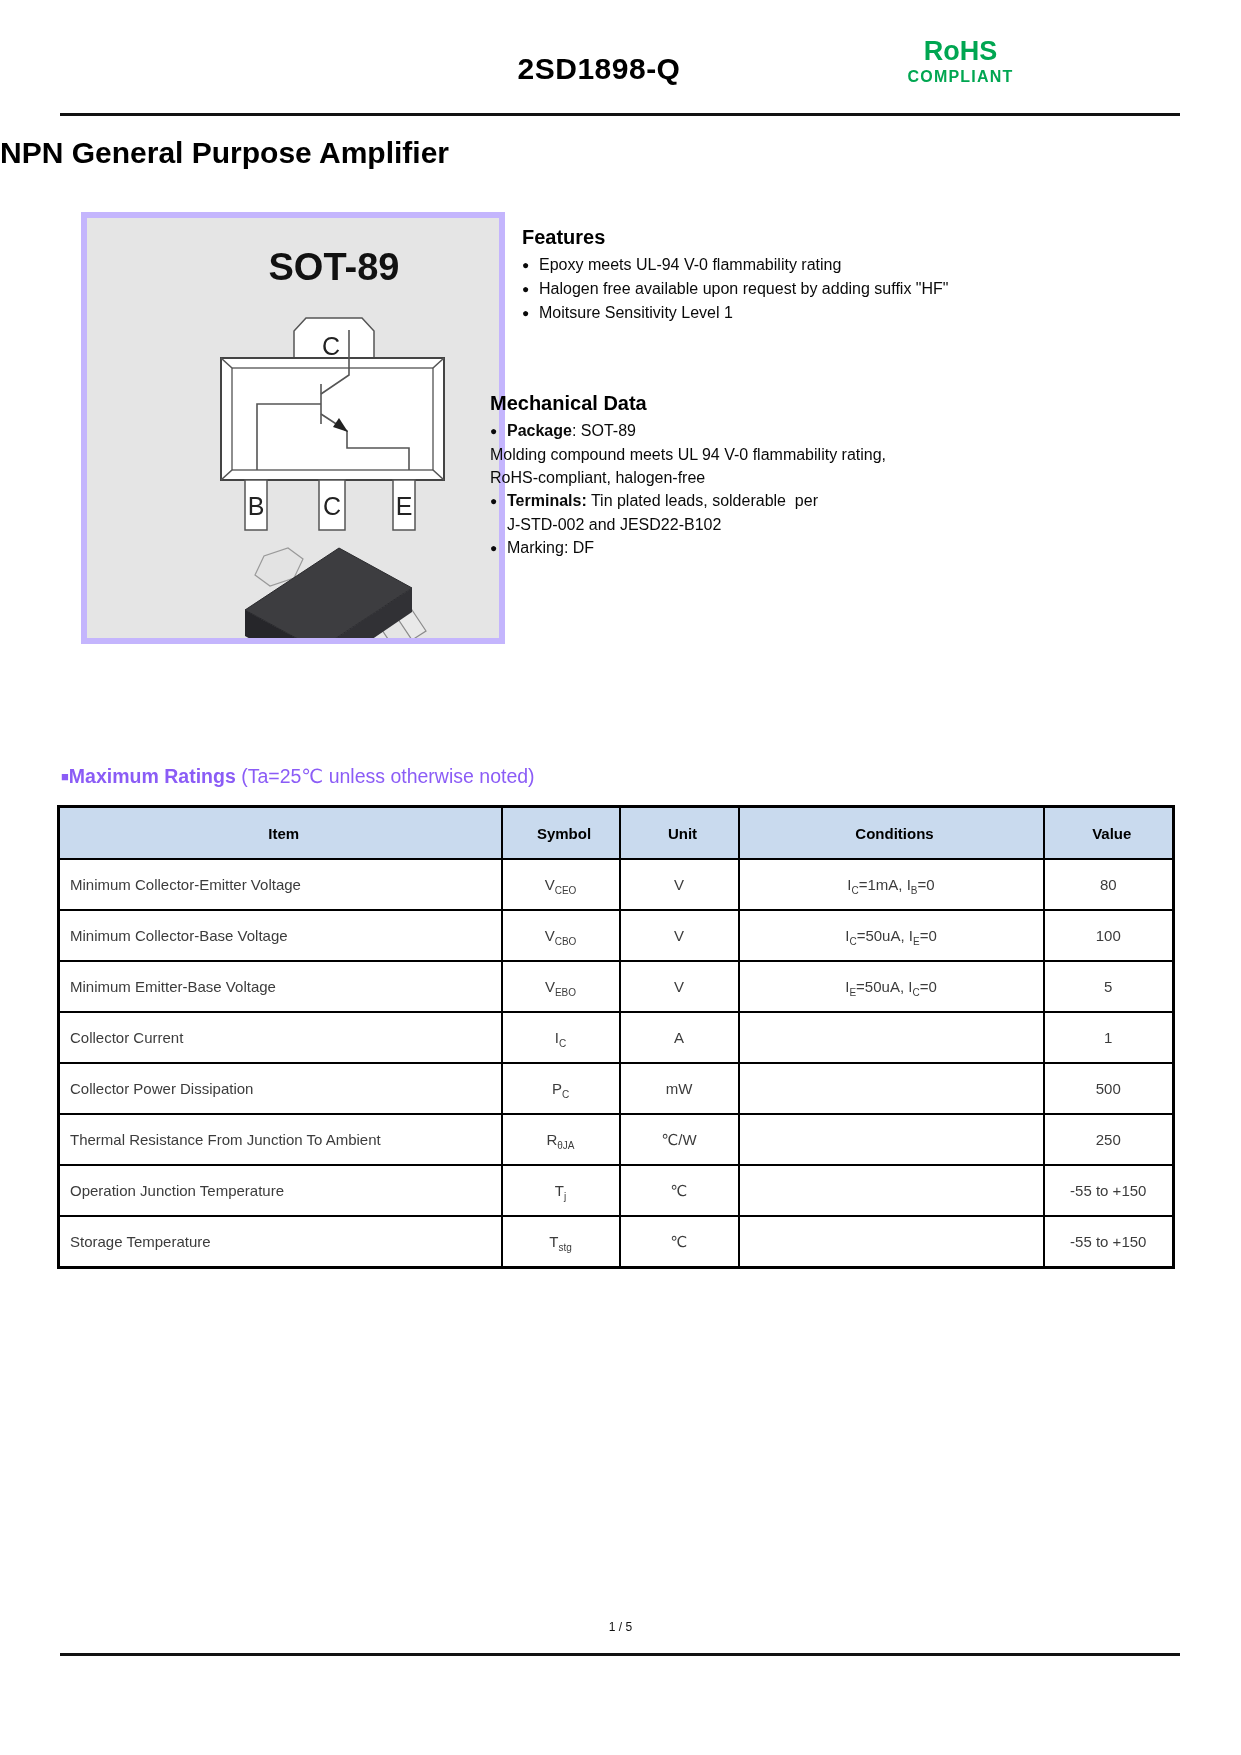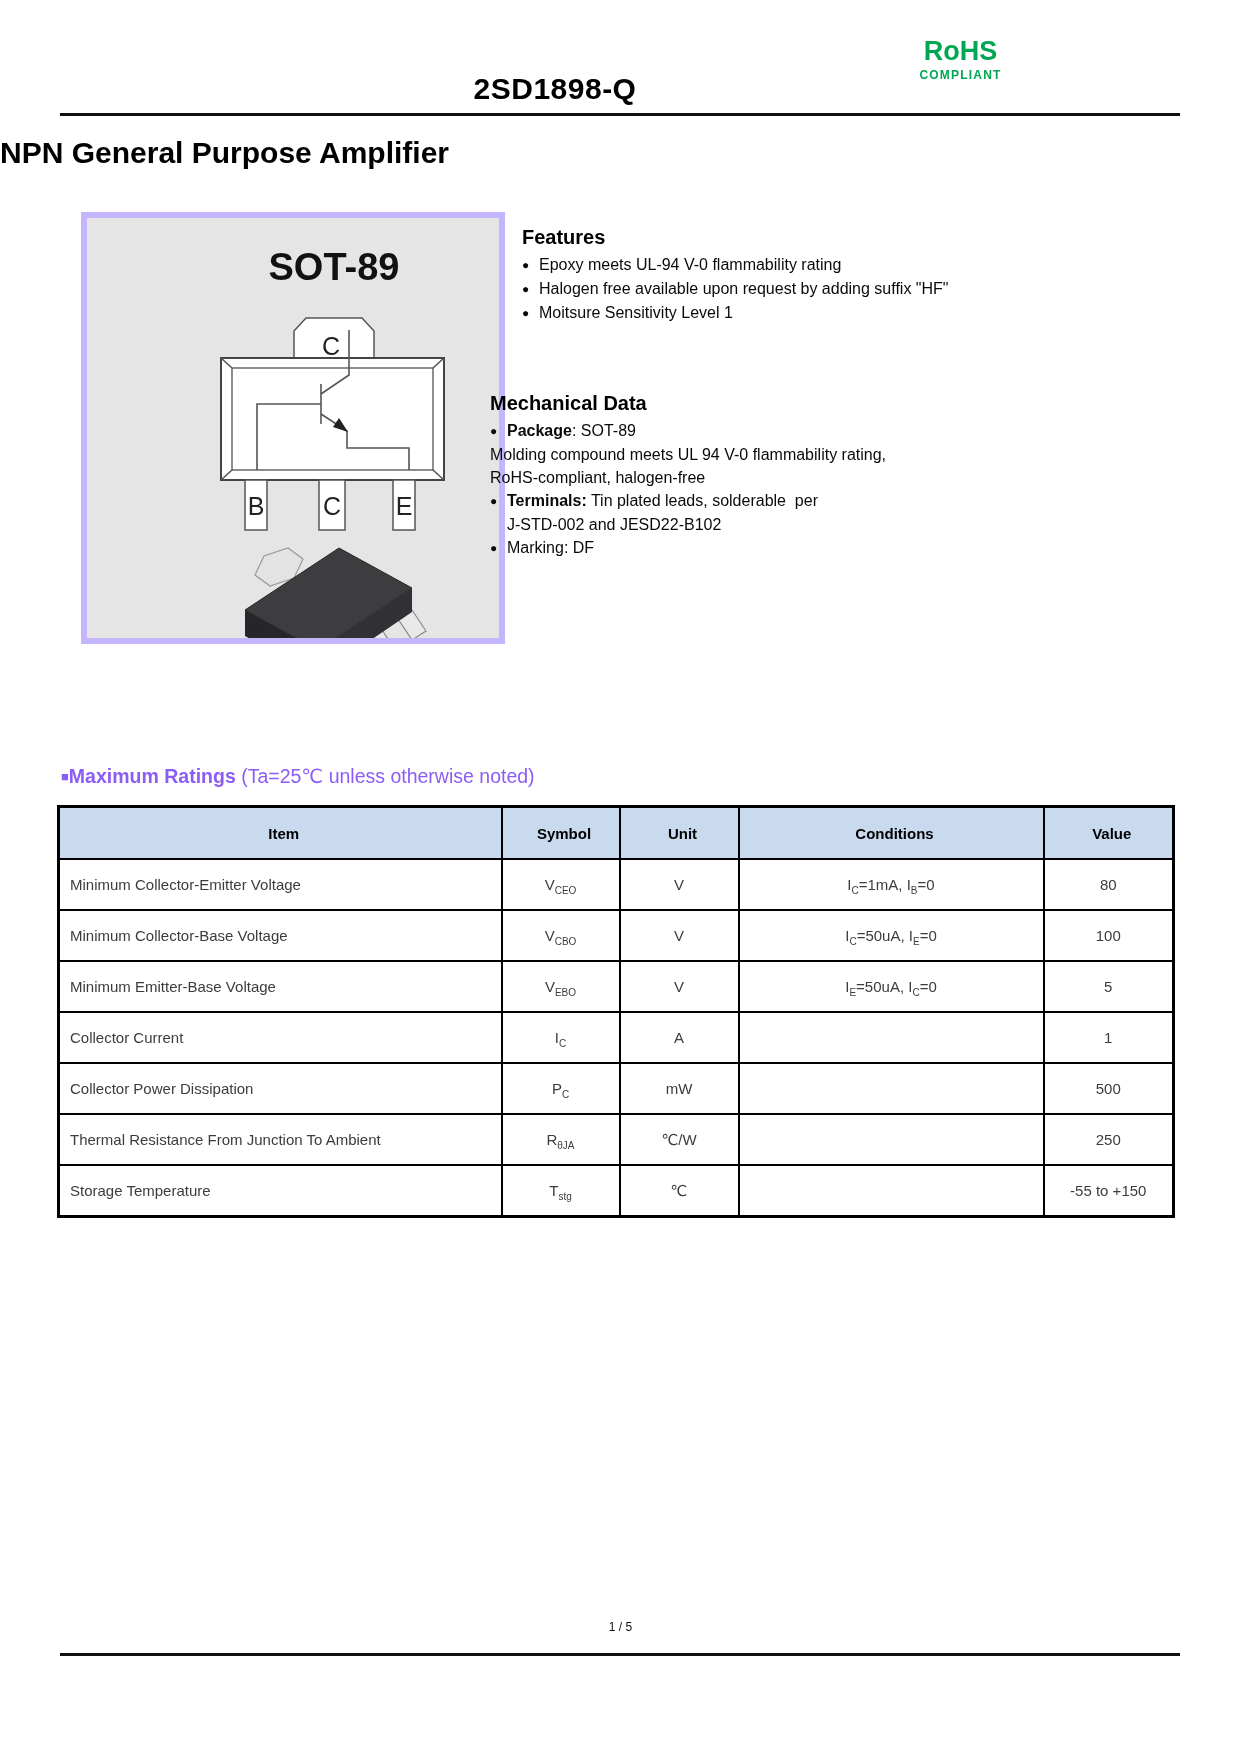--- a/index.html
+++ b/index.html
@@ -3,26 +3,26 @@
 <meta charset="utf-8">
 <style>
   html,body{margin:0;padding:0;background:#888;}
   .page{
     position:relative;width:1241px;height:1755px;background:#ffffff;
     font-family:"Liberation Sans","DejaVu Sans",sans-serif;color:#000;
     margin:0 auto;overflow:hidden;
   }
   
   .part-number{
-    position:absolute;top:72px;left:0;width:1110px;text-align:center;
-    font-size:30px;font-weight:bold;letter-spacing:.5px;
+    position:absolute;top:52px;left:0;width:1110px;text-align:center;
+    font-size:30px;font-weight:bold;letter-spacing:.5px;padding-left:44px;
   }
   .rohs{position:absolute;top:36px;left:903px;width:115px;text-align:center;}
   .rohs-main{font-size:27px;font-weight:bold;line-height:30px;}
-  .rohs-sub{font-size:12px;font-weight:bold;letter-spacing:1.2px;margin-top:2px;}
+  .rohs-sub{font-size:16px;font-weight:bold;letter-spacing:1.2px;margin-top:2px;}
   .rule{position:absolute;left:60px;width:1120px;height:3px;background:#111;}
   .rule-top{top:113px;}
   .rule-bottom{top:1653px;height:3px;}
   
   .doc-title{
     position:absolute;top:136px;left:0;width:1110px;text-align:left;
     font-size:30px;font-weight:bold;
   }
   
   .fig-box{
@@ -193,20 +193,27 @@
           <td>500</td>
         </tr>
         <tr>
           <td class="item">Thermal Resistance From Junction To Ambient</td>
           <td>R<sub>θJA</sub></td>
           <td>℃/W</td>
           <td></td>
           <td>250</td>
         </tr>
         <tr>
+          <td class="item">Operation Junction Temperature</td>
+          <td>T<sub>j</sub></td>
+          <td>℃</td>
+          <td></td>
+          <td>-55 to +150</td>
+        </tr>
+        <tr>
           <td class="item">Storage Temperature</td>
           <td>T<sub>stg</sub></td>
           <td>℃</td>
           <td></td>
           <td>-55 to +150</td>
         </tr>
       </tbody>
   </table>
 
   <div class="page-num">1 / 5</div>

